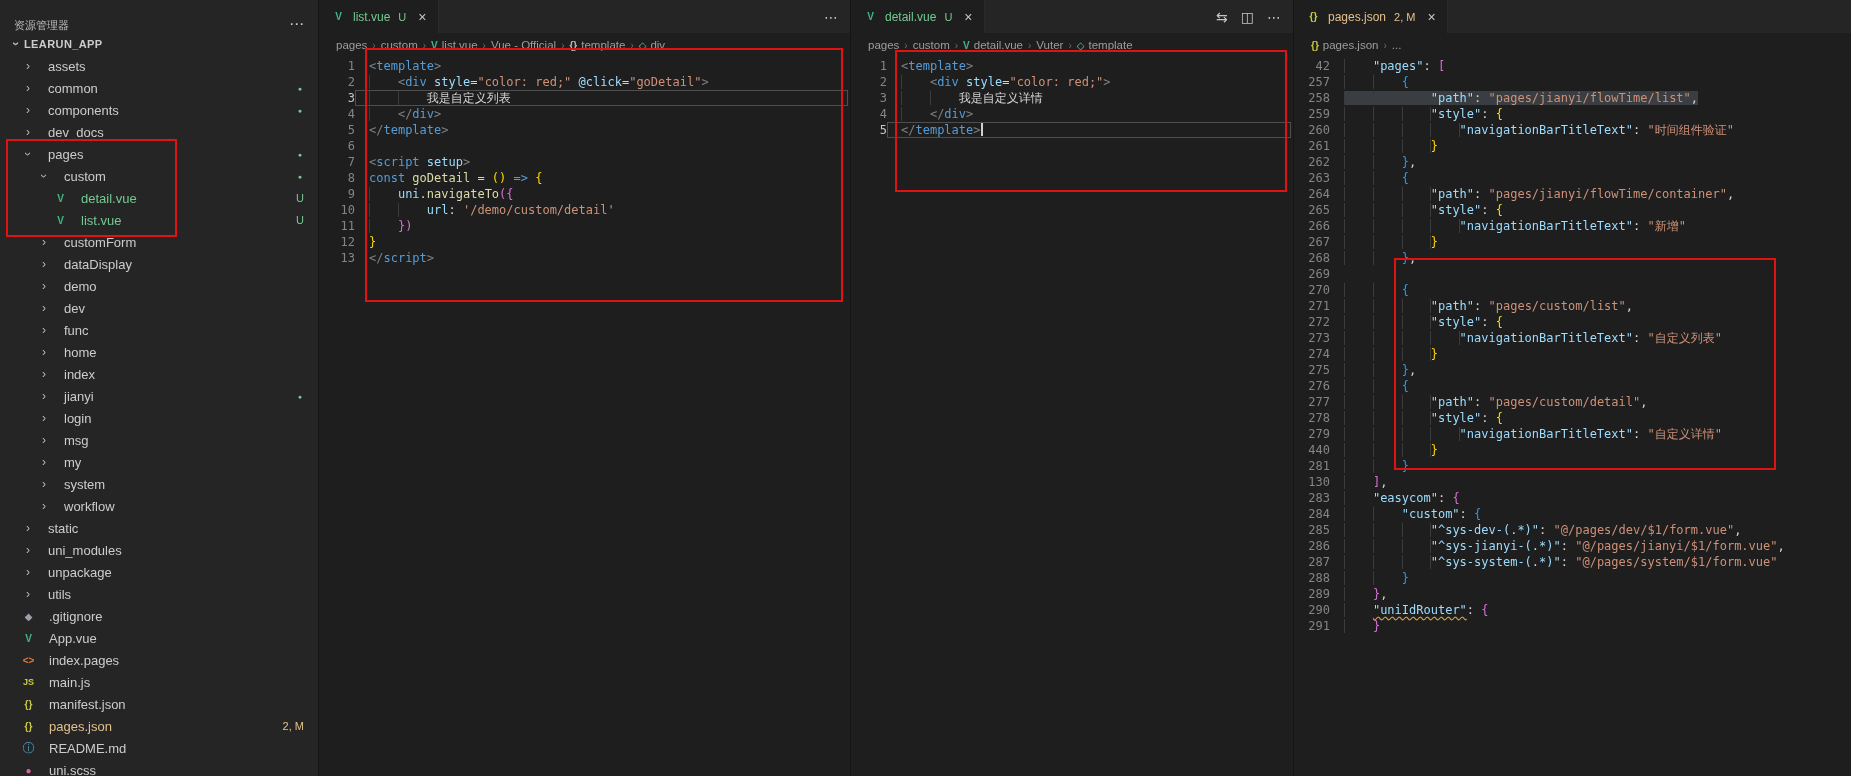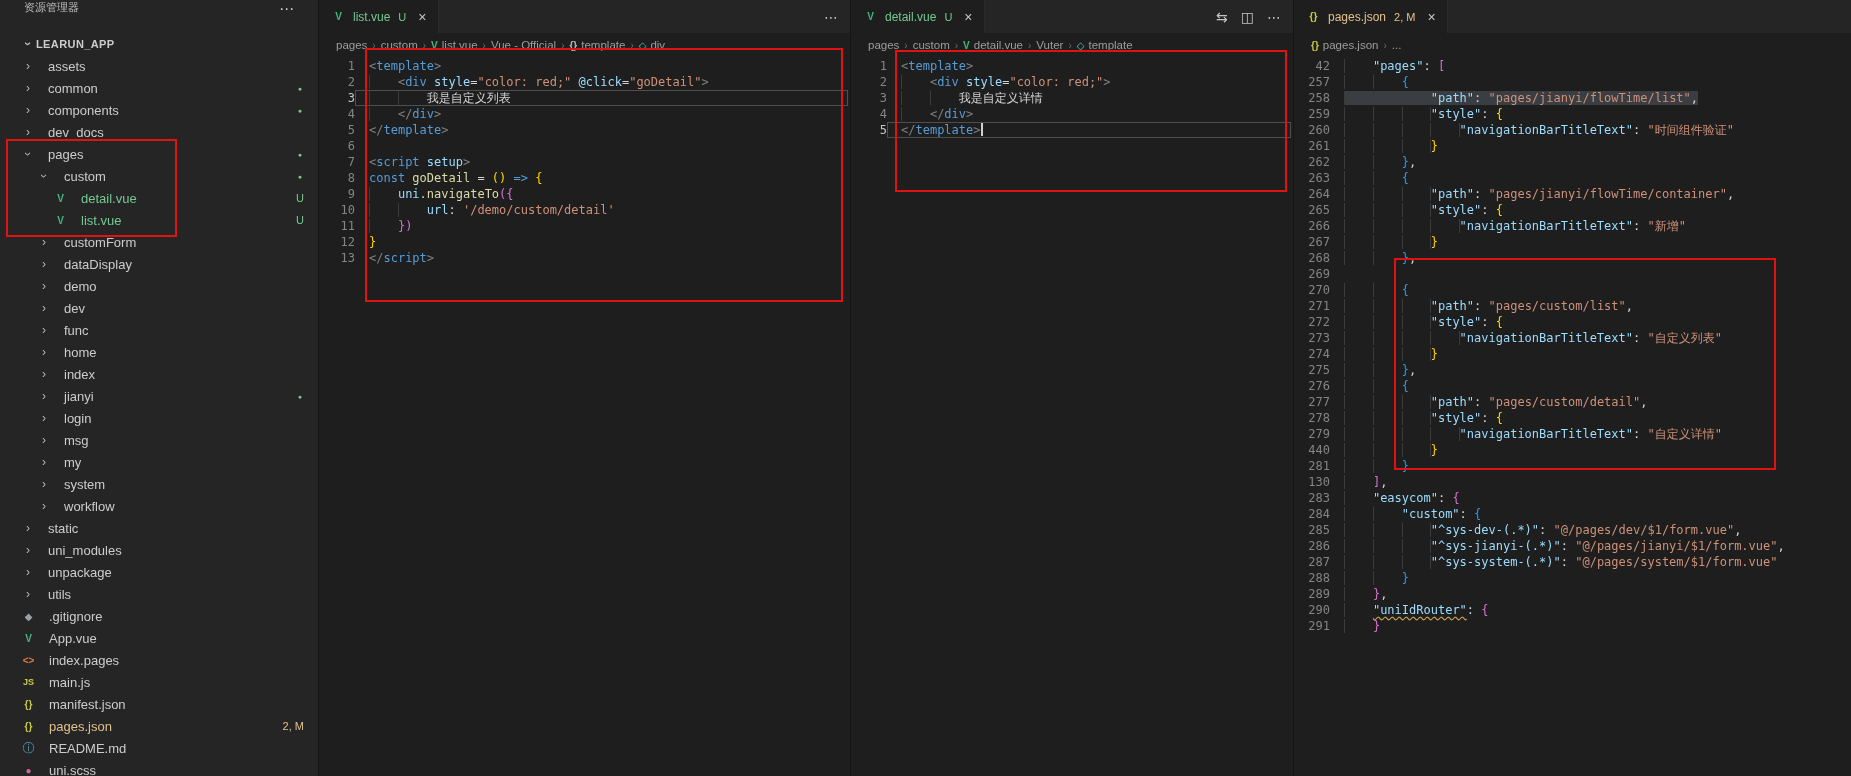--- a/index.html
+++ b/index.html
@@ -2,24 +2,24 @@
 <html><head>
 <meta charset="utf-8">
 <style>
 *{margin:0;padding:0;box-sizing:border-box}
 html,body{width:1851px;height:776px;overflow:hidden}
 body{background:#1e1e1e;font-family:"Liberation Sans","DejaVu Sans",sans-serif}
 .window{display:flex;width:1851px;height:776px}
 
 
 .sidebar{width:318px;flex:none;background:#252526;color:#cccccc;position:relative;overflow:hidden}
-.sb-header{height:33px;display:flex;align-items:flex-start;padding:0 24px;font-size:11px;color:#bbbbbb}
+.sb-header{height:33px;display:flex;align-items:flex-end;padding:0 14px;font-size:11px;color:#bbbbbb}
 .sb-title{flex:1}
 .sb-actions .act{color:#cccccc;font-size:15px;cursor:pointer}
-.sb-root{height:22px;display:flex;align-items:center;font-weight:700;font-size:11px;color:#cccccc;padding-left:20px;letter-spacing:.4px;cursor:pointer}
+.sb-root{height:22px;display:flex;align-items:center;font-weight:700;font-size:11px;color:#cccccc;padding-left:8px;letter-spacing:.4px;cursor:pointer}
 .row{height:22px;display:flex;align-items:center;font-size:13px;color:#cccccc;cursor:pointer;white-space:nowrap}
 .chev{width:16px;flex:none;color:#b5b5b5;font-size:12px;text-align:center;display:inline-block}
 .chev.exp{transform:rotate(90deg)}
 .ficon{width:17px;flex:none;text-align:center;display:inline-block}
 .row .label{margin-left:12px}
 .spacer{flex:1}
 .rbadge{margin-right:14px;font-size:11px}
 .dot{margin-right:16px;font-size:7px;color:#73c991}
 .untracked{color:#73c991}
 .modified{color:#e2c08d}

